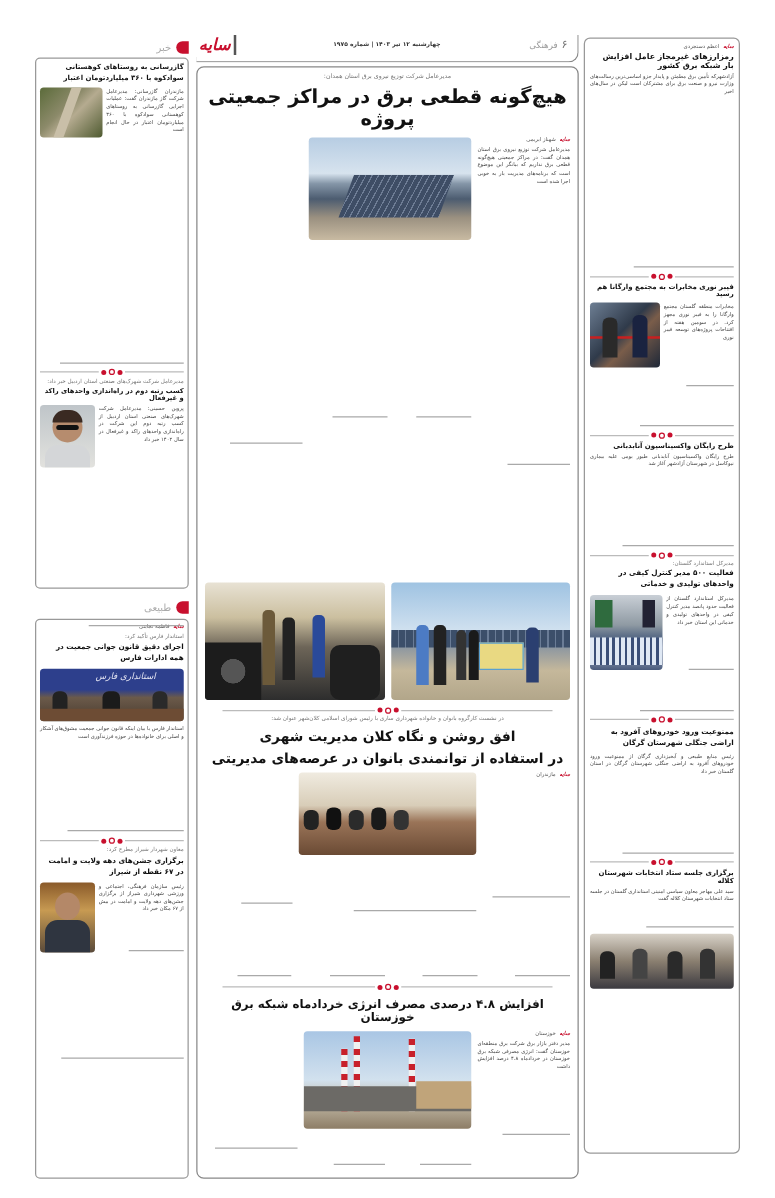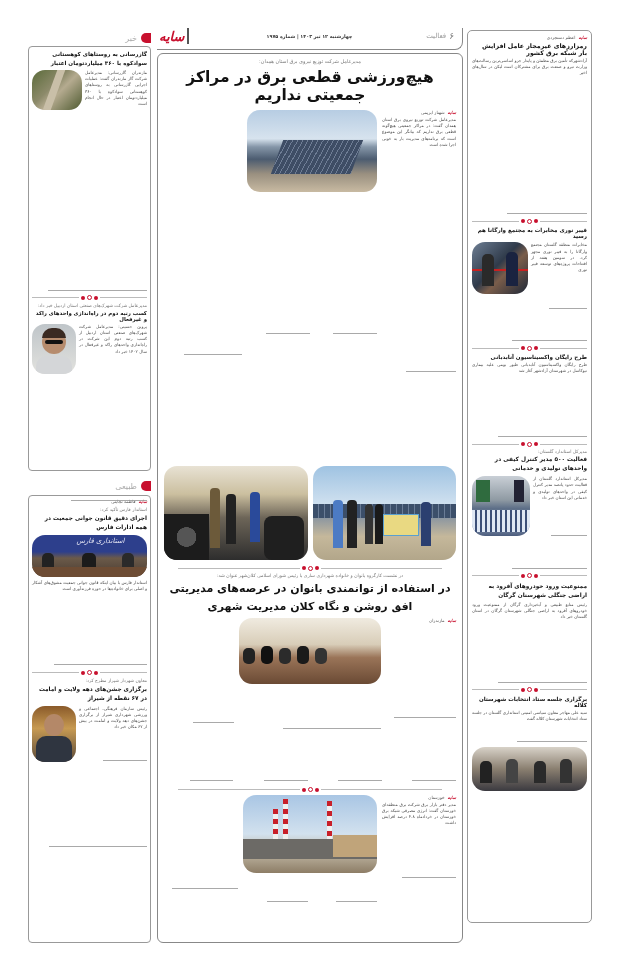--- a/index.html
+++ b/index.html
@@ -16,31 +16,31 @@
 .sec-mark{width:10px;height:10px;background:#c8102e;border-radius:0 6px 6px 0;display:inline-block}
 .box{border:1px solid #999;border-radius:4px;padding:3px}
 h2.hl{font-family:"DejaVu Sans",sans-serif;font-weight:bold;color:#111;text-align:right}
 .kicker{font-size:4.5px;color:#777;text-align:right}
 .byline{font-size:4.3px;color:#555;display:flex;gap:3px;justify-content:flex-start}
 .brand{color:#c8102e;font-style:italic;font-weight:bold}
 .sep{display:flex;align-items:center;justify-content:center;gap:2px;height:10px}
 .sep .bar{flex:1;height:1px;background:#bbb}
 .sep .dot{width:4px;height:4px;border-radius:50%;background:#c8102e}
 .sep .ring{width:5px;height:5px;border-radius:50%;border:1px solid #c8102e}
-.img{border-radius:13px;overflow:hidden;position:relative}
+.img{border-radius:3px;overflow:hidden;position:relative}
 </style>
 </head>
 <body>
 
 <div class="page">
 
   <div style="position:absolute;left:157px;top:28px;width:306px;height:22px;border-bottom:1px solid #888;border-right:1px solid #888;border-radius:0 0 8px 0;">
     <div style="position:absolute;right:8px;top:3px;display:flex;align-items:center;gap:3px;color:#999;font-size:7px;">
       <span style="font-size:9px;color:#777">۶</span>
-      <span>فعالیت</span>
+      <span>فرهنگی</span>
     </div>
     <div style="position:absolute;left:0;right:0;top:6px;text-align:center;font-size:4.8px;color:#333;font-weight:bold;">چهارشنبه ۱۲ تیر ۱۴۰۳ | شماره ۱۹۷۵</div>
     <div style="position:absolute;left:2px;top:0;display:flex;align-items:center;gap:3px;">
       <span style="width:2px;height:16px;background:#555;display:inline-block"></span>
       <span style="color:#c8102e;font-size:13px;font-style:italic;font-weight:bold;">سایه</span>
     </div>
   </div>
 
   <div class="col-right">
     <div class="box" style="height:893px;border-radius:5px;padding:4px;">
@@ -234,21 +234,21 @@
           <div style="position:absolute;left:88px;top:12px;width:12px;height:24px;background:#333;border-radius:5px 5px 0 0"></div>
         </div>
       </div>
     </div>
   </div>
 
   <div class="col-mid">
 
     <div style="padding:4px 6px 0;">
       <div class="kicker" style="text-align:center;font-size:5px;">مدیرعامل شرکت توزیع نیروی برق استان همدان:</div>
-      <h1 style="font-size:15.5px;font-weight:bold;text-align:center;color:#111;margin:4px 0 6px;letter-spacing:-0.3px">هیچ‌ورزشی قطعی برق در مراکز جمعیتی نداریم</h1>
+      <h1 style="font-size:15.5px;font-weight:bold;text-align:center;color:#111;margin:4px 0 6px;letter-spacing:-0.3px">هیچ‌گونه قطعی برق در مراکز جمعیتی پروژه</h1>
       <div style="display:flex;gap:5px;height:360px;">
 
         <div style="width:74px;">
           <div class="byline">
             <span class="brand">سایه</span>
             <span>شهناز ابریمی</span>
           </div>
           <p class="txt" style="margin-top:2px">مدیرعامل شرکت توزیع نیروی برق استان همدان گفت: در مراکز جمعیتی هیچ‌گونه قطعی برق نداریم که بیانگر این موضوع است که برنامه‌های مدیریت بار به خوبی اجرا شده است</p>
           <div class="lines" id="ml1">
               <div class="ln" style="margin-left: auto;"></div>
@@ -435,22 +435,22 @@
     <div class="sep" style="padding:0 20px;margin-top:3px;">
         <span class="bar"></span>
         <span class="dot"></span>
         <span class="ring"></span>
         <span class="dot"></span>
         <span class="bar"></span>
       </div>
 
     <div style="padding:0 6px;">
       <div class="kicker" style="text-align:center;font-size:4.6px;">در نشست کارگروه بانوان و خانواده شهرداری ساری با رئیس شورای اسلامی کلان‌شهر عنوان شد:</div>
+      <h2 class="hl" style="text-align:center;font-size:11px;margin-top:5px;">افق روشن و نگاه کلان مدیریت شهری</h2>
       <h2 class="hl" style="text-align:center;font-size:11px;margin-top:4px;">در استفاده از توانمندی بانوان در عرصه‌های مدیریتی</h2>
-      <h2 class="hl" style="text-align:center;font-size:11px;margin-top:5px;">افق روشن و نگاه کلان مدیریت شهری</h2>
       <div style="display:flex;gap:5px;margin-top:5px;height:138px;">
         <div style="width:70px">
           <div class="byline">
             <span class="brand">سایه</span>
             <span>مازندران</span>
           </div>
           <div class="lines" id="ms1">
               <div class="ln" style="margin-left: auto;"></div>
               <div class="ln" style="margin-left: auto;"></div>
               <div class="ln" style="margin-left: auto;"></div>
@@ -553,20 +553,21 @@
 
     <div class="sep" style="padding:0 20px;margin-top:2px;">
         <span class="bar"></span>
         <span class="dot"></span>
         <span class="ring"></span>
         <span class="dot"></span>
         <span class="bar"></span>
       </div>
 
     <div style="padding:0 6px;">
+      <h2 class="hl" style="text-align:center;font-size:9.5px;margin:3px 0 5px;">افزایش ۴.۸ درصدی مصرف انرژی خردادماه شبکه برق خوزستان</h2>
       <div style="display:flex;gap:5px;height:130px;">
         <div style="width:74px">
           <div class="byline">
             <span class="brand">سایه</span>
             <span>خوزستان</span>
           </div>
           <p class="txt" style="margin-top:2px">مدیر دفتر بازار برق شرکت برق منطقه‌ای خوزستان گفت: انرژی مصرفی شبکه برق خوزستان در خردادماه ۴.۸ درصد افزایش داشت</p>
           <div class="lines" id="mt1">
               <div class="ln" style="margin-left: auto;"></div>
               <div class="ln" style="margin-left: auto;"></div>

